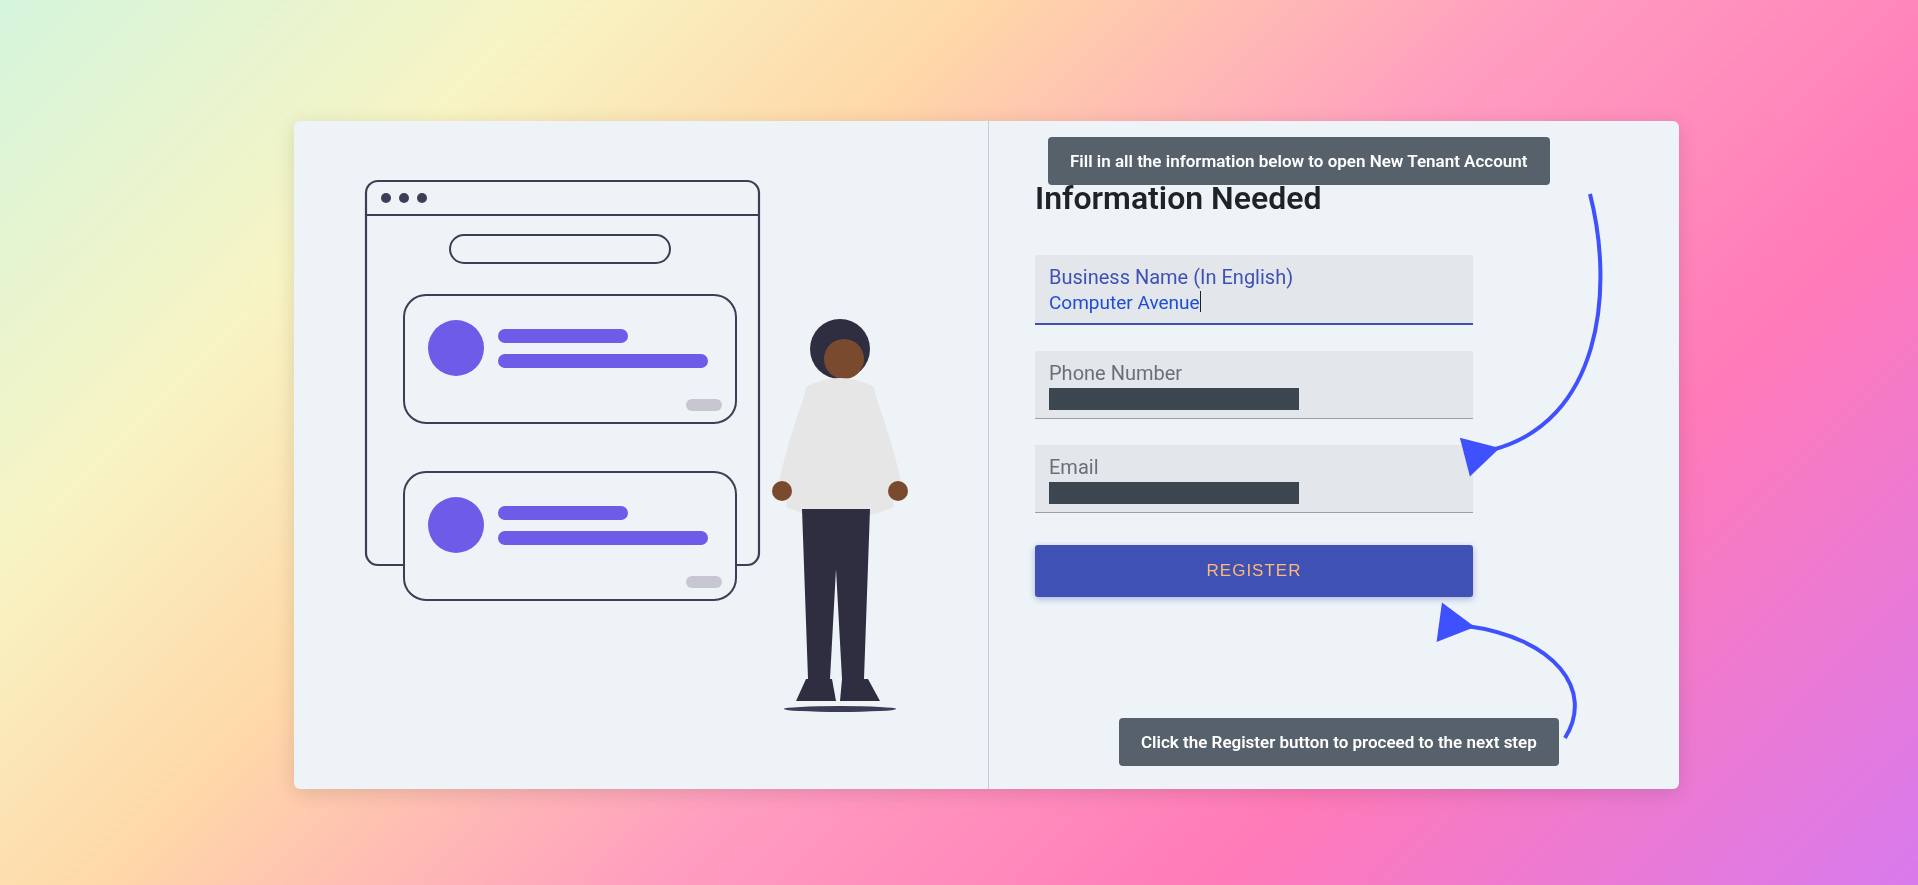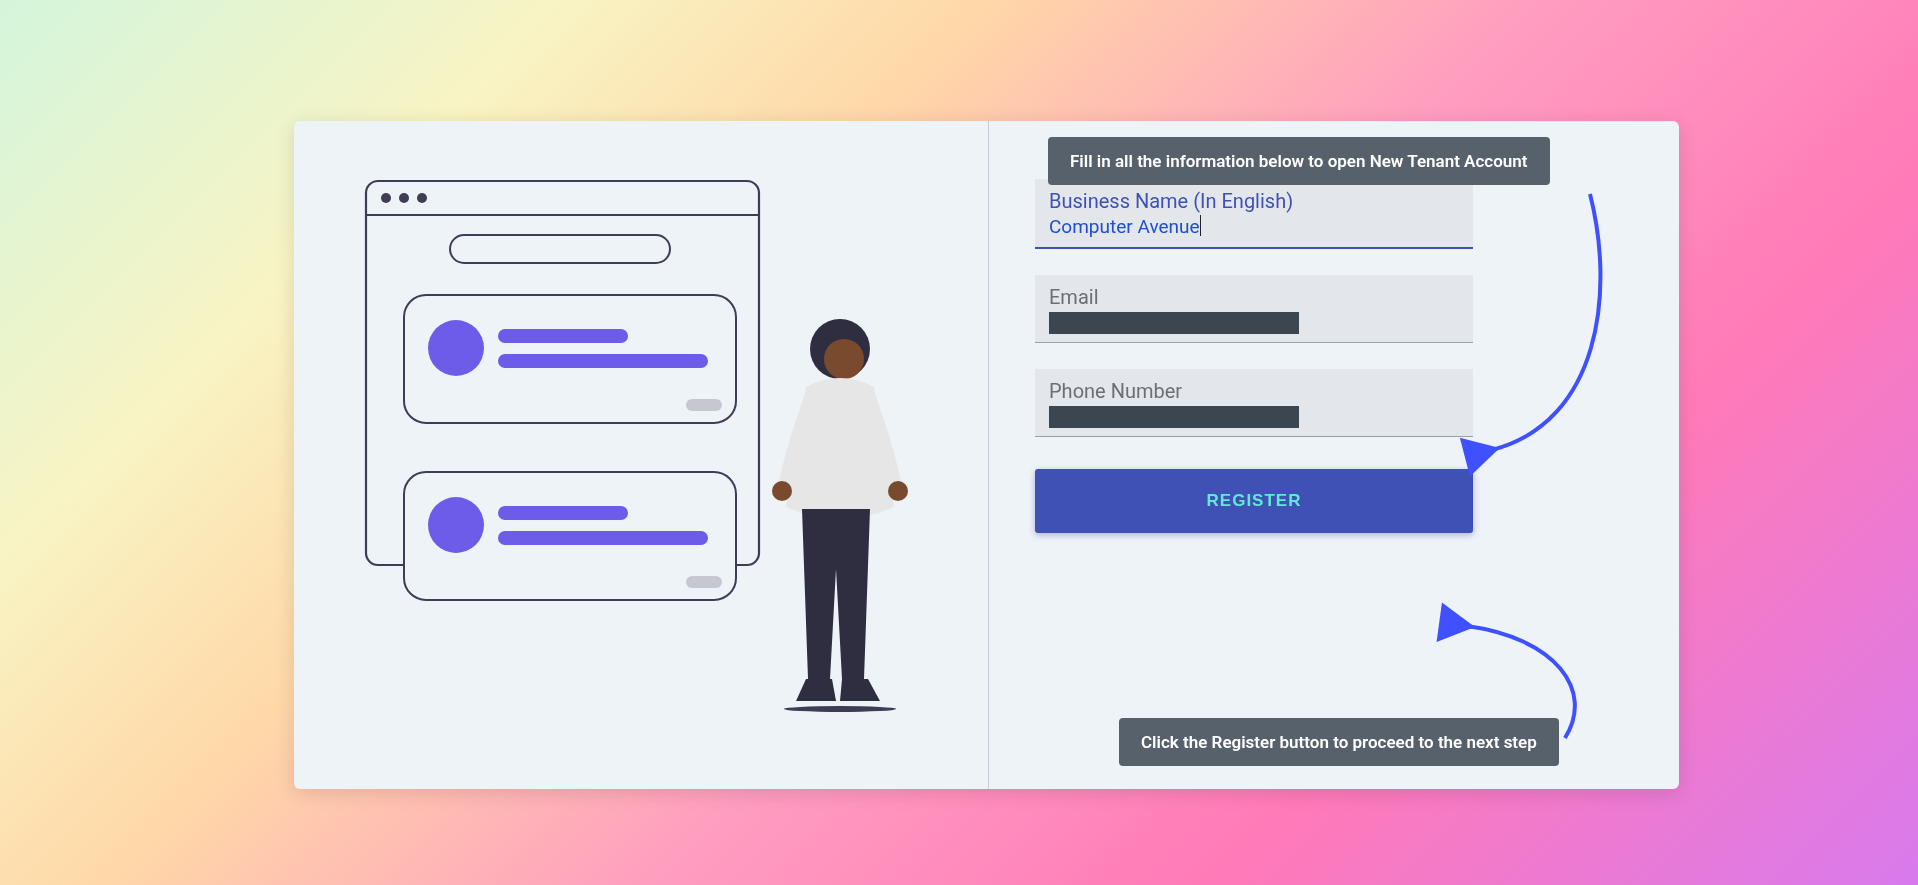--- a/index.html
+++ b/index.html
@@ -84,25 +84,25 @@
 
 .redact {
   background: #3c4650;
   height: 22px;
   width: 250px;
   margin-top: 3px;
 }
 
 .register-btn {
   width: 438px;
-  height: 64px;
+  height: 52px;
   background: #3f51b5;
-  color: #5eead4;
+  color: #fdba74;
   font-size: 17px;
-  font-weight: 700;
+  font-weight: 400;
   letter-spacing: 1px;
   border: none;
   border-radius: 3px;
   box-shadow: 0 2px 6px rgba(63,81,181,0.4);
   cursor: pointer;
   margin-top: 6px;
 }
 
 .callout {
   position: absolute;
@@ -166,34 +166,35 @@
 
         <path d="M452 340 l6 170 l22 0 l6 -110 l6 110 l22 0 l6 -170 z" fill="#2f2e41"></path>
 
         <path d="M456 510 l26 0 l4 22 l-40 0 z" fill="#2f2e41"></path>
         <path d="M492 510 l26 0 l12 22 l-40 0 z" fill="#2f2e41"></path>
       </g>
     </svg>
   </div>
 
   <div class="panel-right">
+    <h1 class="heading">Information Needed</h1>
 
     <div class="form">
       <div class="field active">
         <span class="field-label">Business Name (In English)</span>
         <span class="field-value">Computer Avenue</span>
       </div>
 
       <div class="field">
-        <span class="field-label">Email</span>
+        <span class="field-label">Phone Number</span>
         <div class="redact"></div>
       </div>
 
       <div class="field">
-        <span class="field-label">Phone Number</span>
+        <span class="field-label">Email</span>
         <div class="redact"></div>
       </div>
 
       <button class="register-btn">REGISTER</button>
     </div>
   </div>
 </div>
 
 <div class="callout callout-top">Fill in all the information below to open New Tenant Account</div>
 <div class="callout callout-bottom">Click the Register button to proceed to the next step</div>

